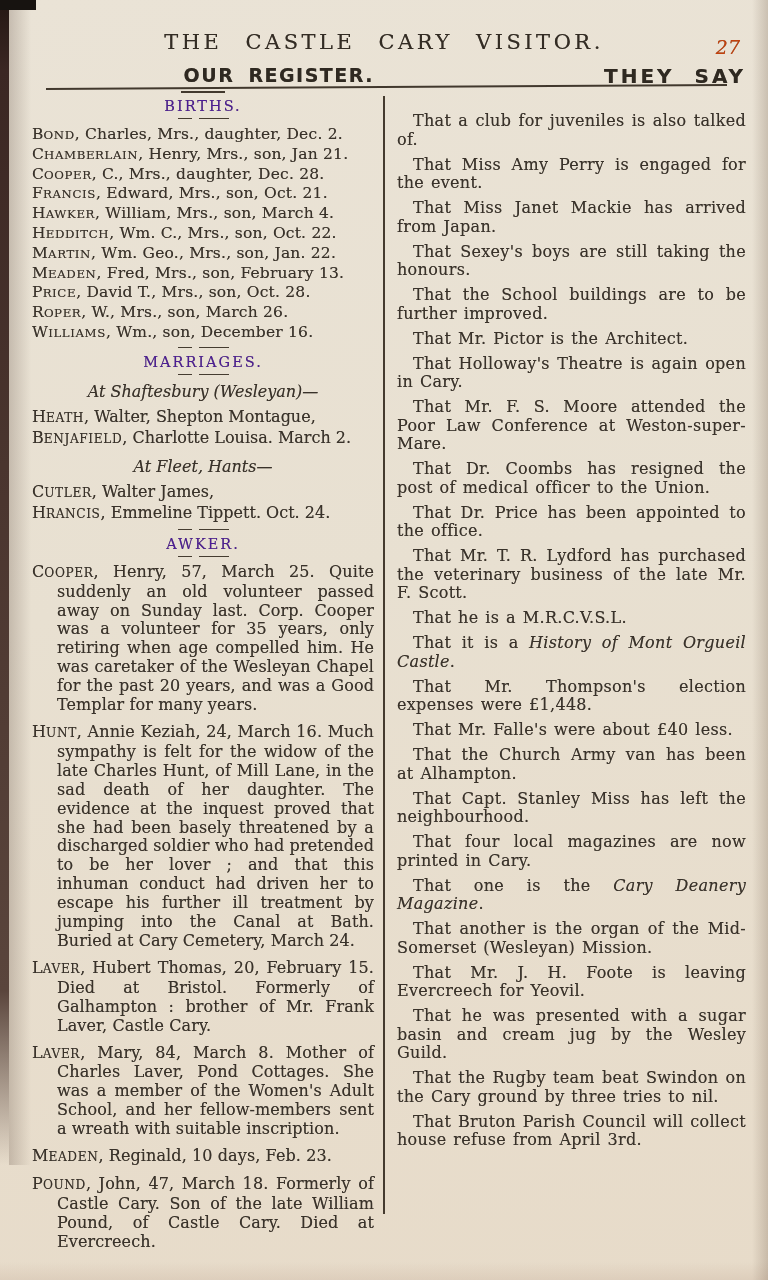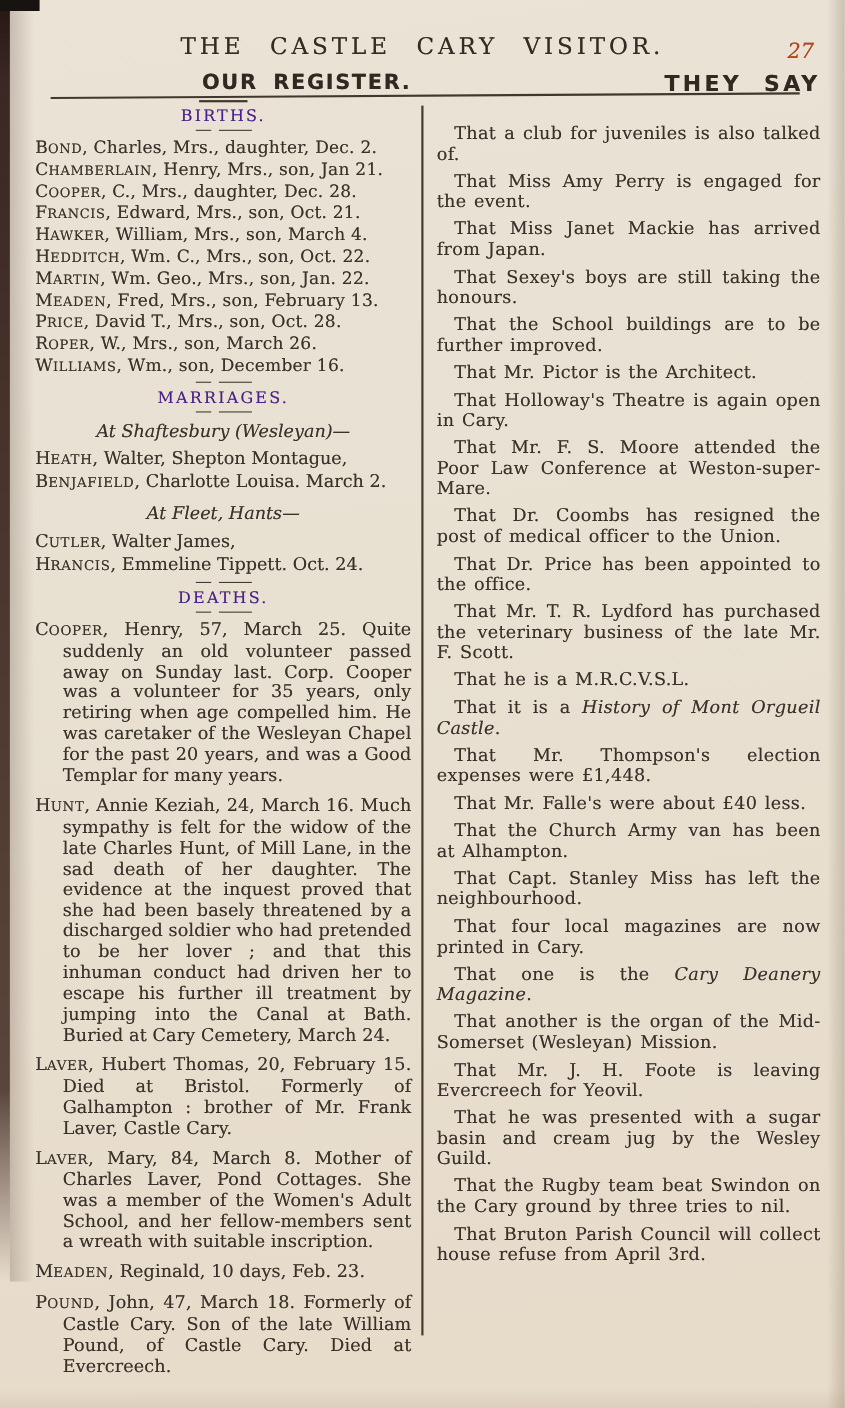--- a/index.html
+++ b/index.html
@@ -108,21 +108,21 @@
         <div class="marr-line"><span class="scname">H<span class="sct">EATH</span></span>, Walter, Shepton Montague,</div>
         <div class="marr-line"><span class="scname">B<span class="sct">ENJAFIELD</span></span>, Charlotte Louisa.  March 2.</div>
         <div class="place">At Fleet, Hants—</div>
         <div class="marr-line"><span class="scname">C<span class="sct">UTLER</span></span>, Walter James,</div>
         <div class="marr-line"><span class="scname">H<span class="sct">RANCIS</span></span>, Emmeline Tippett.   Oct. 24.</div>
       </div>
     <div class="rule-double">
         <i class="a"></i>
         <i class="b"></i>
       </div>
-    <h3 class="subsect">DEATHS.</h3>
+    <h3 class="subsect">AWKER.</h3>
     <div class="rule-double">
         <i class="a"></i>
         <i class="b"></i>
       </div>
     <div id="deaths">
         <p class="death"><span class="scname">C<span class="sct">OOPER</span></span>, Henry, 57, March 25.  Quite suddenly an old volunteer passed away on Sunday last.  Corp. Cooper was a volunteer for 35 years, only retiring when age compelled him.  He was caretaker of the Wesleyan Chapel for the past 20 years, and was a Good Templar for many years.</p>
         <p class="death"><span class="scname">H<span class="sct">UNT</span></span>, Annie Keziah, 24, March 16.  Much sympathy is felt for the widow of the late Charles Hunt, of Mill Lane, in the sad death of her daughter.  The evidence at the inquest proved that she had been basely threatened by a discharged soldier who had pretended to be her lover ; and that this inhuman conduct had driven her to escape his further ill treatment by jumping into the Canal at Bath.  Buried at Cary Cemetery, March 24.</p>
         <p class="death"><span class="scname">L<span class="sct">AVER</span></span>, Hubert Thomas, 20, February 15.  Died at Bristol.  Formerly of Galhampton : brother of Mr. Frank Laver, Castle Cary.</p>
         <p class="death"><span class="scname">L<span class="sct">AVER</span></span>, Mary, 84, March 8.  Mother of Charles Laver, Pond Cottages.  She was a member of the Women's Adult School, and her fellow-members sent a wreath with suitable inscription.</p>
         <p class="death"><span class="scname">M<span class="sct">EADEN</span></span>, Reginald, 10 days, Feb. 23.</p>

